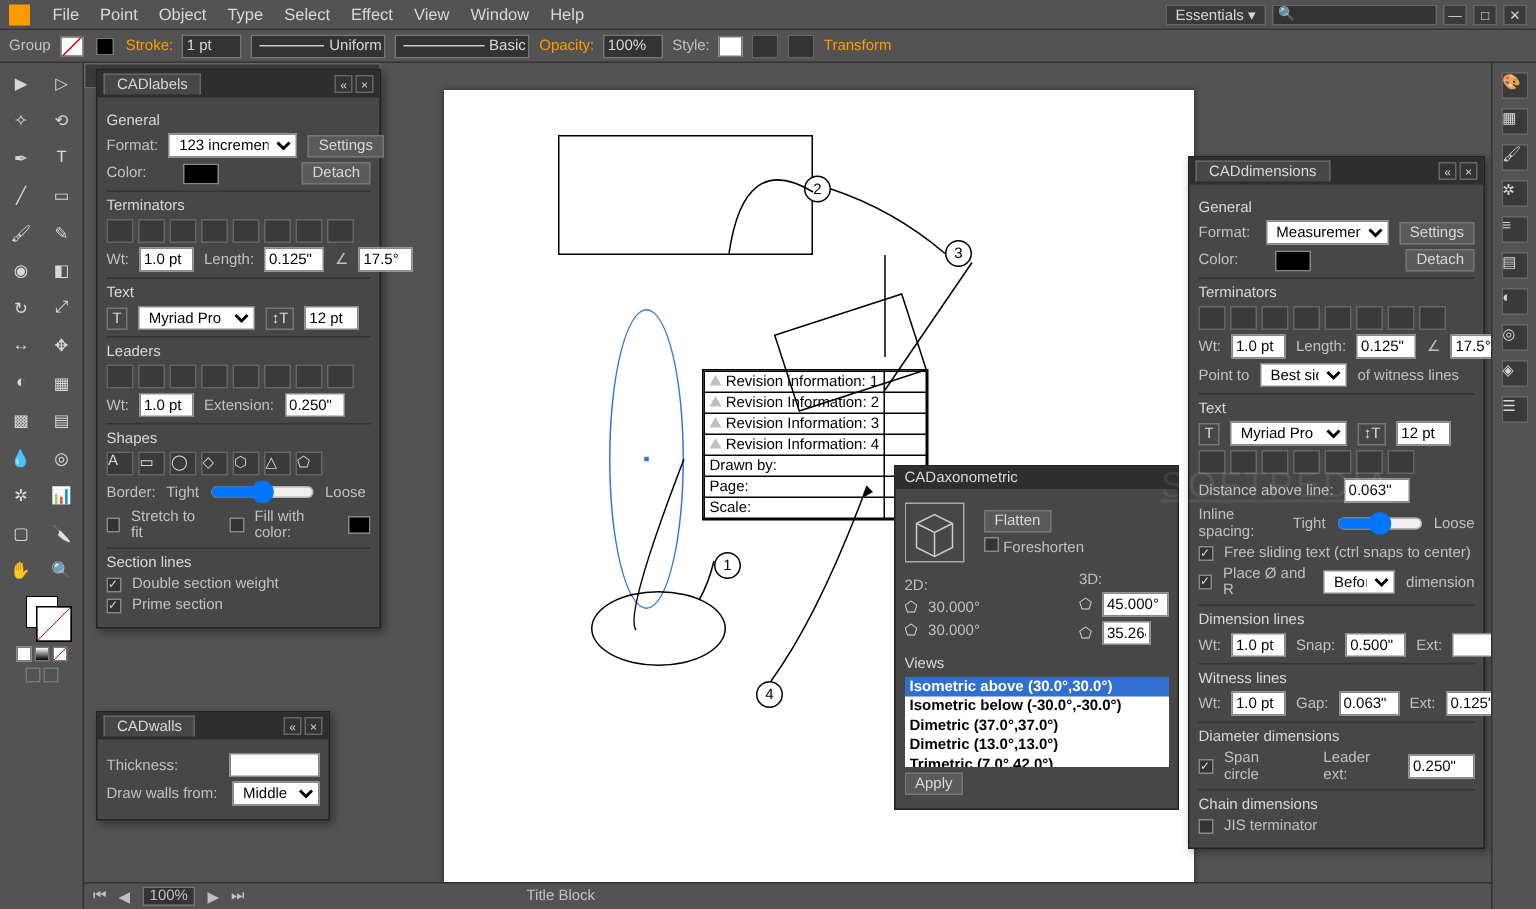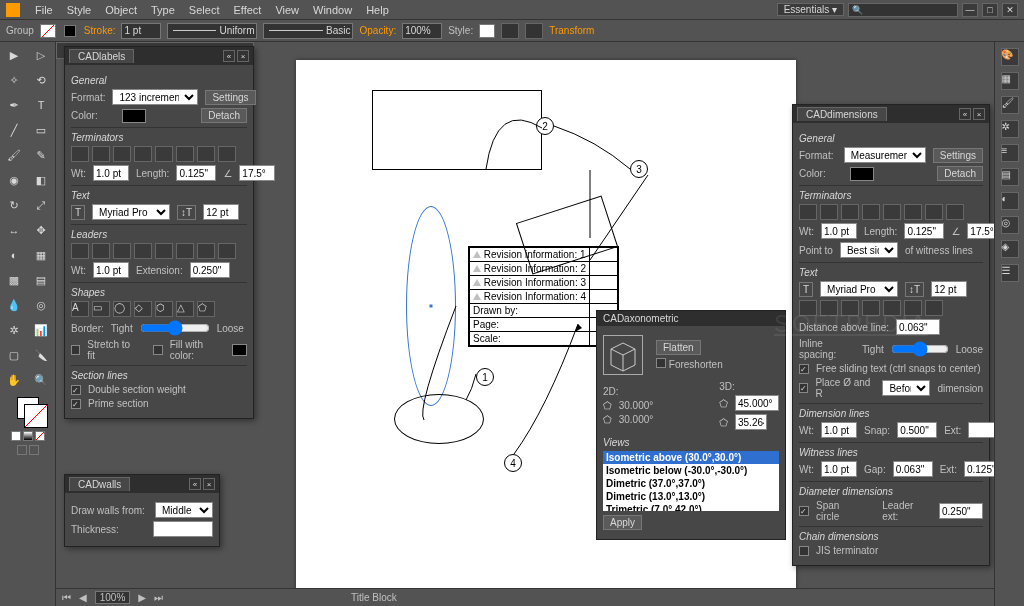--- a/index.html
+++ b/index.html
@@ -31,21 +31,21 @@
 .doctab .x{font-size:10px;cursor:pointer;}
 .canvas { position:absolute; top:18px; left:240px; width:500px; height:530px; background:#fff; box-shadow:0 0 4px rgba(0,0,0,.5); }
 .statusbar { position:absolute; bottom:0; left:0; right:0; height:18px; background:#535353; border-top:1px solid #333; display:flex; align-items:center; padding:0 6px; gap:8px; font-size:10px; color:#c0c0c0; }
 .statusbar .zoombox { background:#333; border:1px solid #777; padding:0 4px; }
 .panel { position:absolute; background:#474747; border:1px solid #222; box-shadow:2px 2px 6px rgba(0,0,0,.4); }
 .panel .tabbar { background:#2e2e2e; height:18px; display:flex; align-items:center; padding:0 4px; }
 .panel .tabbar .tab { background:#474747; padding:1px 8px; font-size:10px; color:#d8d8d8; border:1px solid #666; border-bottom:none; }
 .panel .tabbar .close { margin-left:auto; display:flex; gap:2px;}
 .panel .tabbar .close span{width:12px;height:12px;background:#333;border:1px solid #666;font-size:8px;display:flex;align-items:center;justify-content:center;cursor:pointer;}
 .panel .body { padding:6px; font-size:10px; }
-.section-hdr { color:#d8d8d8; margin:4px 0 3px 0; font-size:10px;font-style:italic; }
+.section-hdr { color:#d8d8d8; margin:4px 0 3px 0; font-size:10px; }
 .row { display:flex; align-items:center; gap:7px; margin:3px 0; }
 .row .lbl { width:44px; font-size:10px; color:#c0c0c0; }
 .row .lbl2 { font-size:10px; color:#c0c0c0; }
 .inp { background:#fff; color:#000; border:1px solid #888; height:16px; padding:0 2px; font-size:10px; }
 .btn { background:#5a5a5a; border:1px solid #777; padding:1px 6px; font-size:10px; color:#d8d8d8; cursor:pointer; }
 .chk { width:10px; height:10px; border:1px solid #888; background:#333; display:inline-block; }
 .chk.on::after{content:'✓';color:#d8d8d8;font-size:8px;position:relative;top:-2px;}
 hr.sep { border:none; border-top:1px solid #333; margin:4px 0; }
 .iconrow { display:flex; gap:3px; margin:3px 0; }
 .iconrow .ib { width:18px; height:16px; background:#3a3a3a; border:1px solid #666; cursor:pointer; }
@@ -68,21 +68,21 @@
 .viewslist .sel { background:#2f6fd0; color:#fff; }
 .tri { display:inline-block; width:0;height:0;border-left:4px solid transparent;border-right:4px solid transparent;border-bottom:7px solid #c0c0c0; }
 svg.arrow { position:absolute; overflow:visible; }
 </style>
 </head>
 <body>
 
 <div class="menubar">
   <div class="logo"></div>
   <span class="mi">File</span>
-  <span class="mi">Style</span>
+  <span class="mi">Point</span>
   <span class="mi">Object</span>
   <span class="mi">Type</span>
   <span class="mi">Select</span>
   <span class="mi">Effect</span>
   <span class="mi">View</span>
   <span class="mi">Window</span>
   <span class="mi">Help</span>
   <div class="ico" style="margin-left:6px;width:16px;height:14px;"></div>
   <div class="ico" style="width:16px;height:14px;"></div>
   <div class="ico" style="width:16px;height:14px;"></div>
@@ -418,26 +418,26 @@
     <div class="panel" style="left:8px; top:432px; width:156px;">
       <div class="tabbar">
         <div class="tab">CADwalls</div>
         <div class="close">
             <span>«</span>
             <span>×</span>
           </div>
       </div>
       <div class="body">
         <div class="row">
+            <span class="lbl2" style="width:80px;">Thickness:</span>
+          <input class="inp" style="width: 60px;" value="">
+        </div>
+        <div class="row">
             <span class="lbl2" style="width:80px;">Draw walls from:</span>
           <select class="inp" style="width:60px;"><option>Middle</option></select>
-        </div>
-        <div class="row">
-            <span class="lbl2" style="width:80px;">Thickness:</span>
-          <input class="inp" style="width: 60px;" value="">
         </div>
       </div>
     </div>
 
     <div class="panel" style="left:736px; top:62px; width:198px;">
       <div class="tabbar">
         <div class="tab">CADdimensions</div>
         <div class="close">
             <span>«</span>
             <span>×</span>

